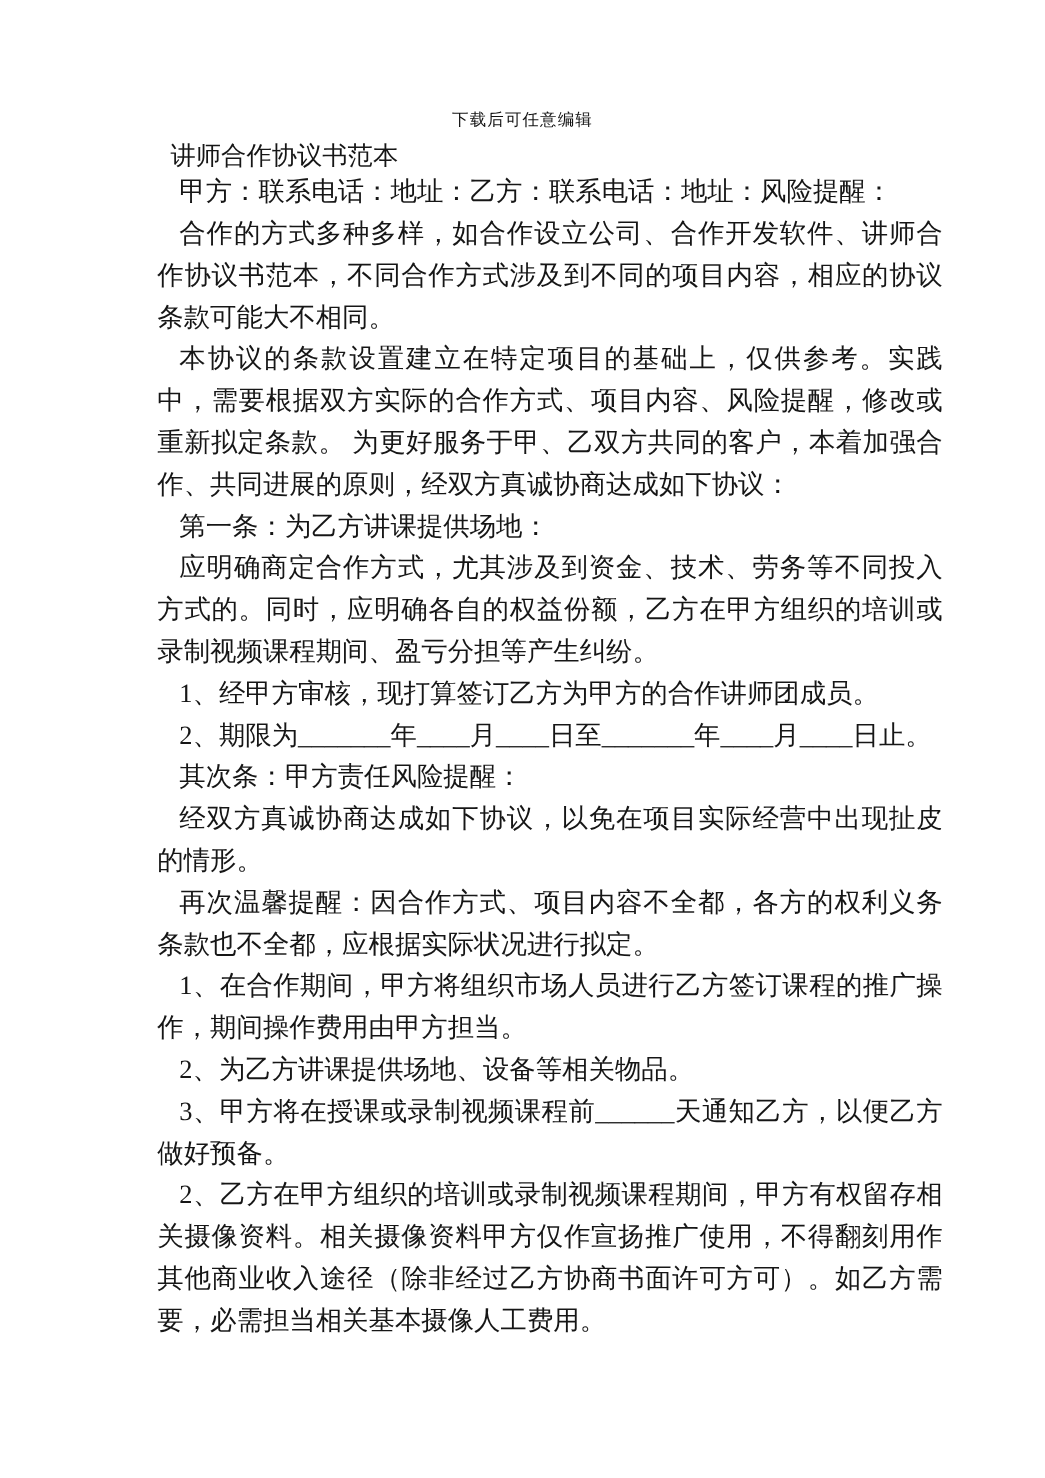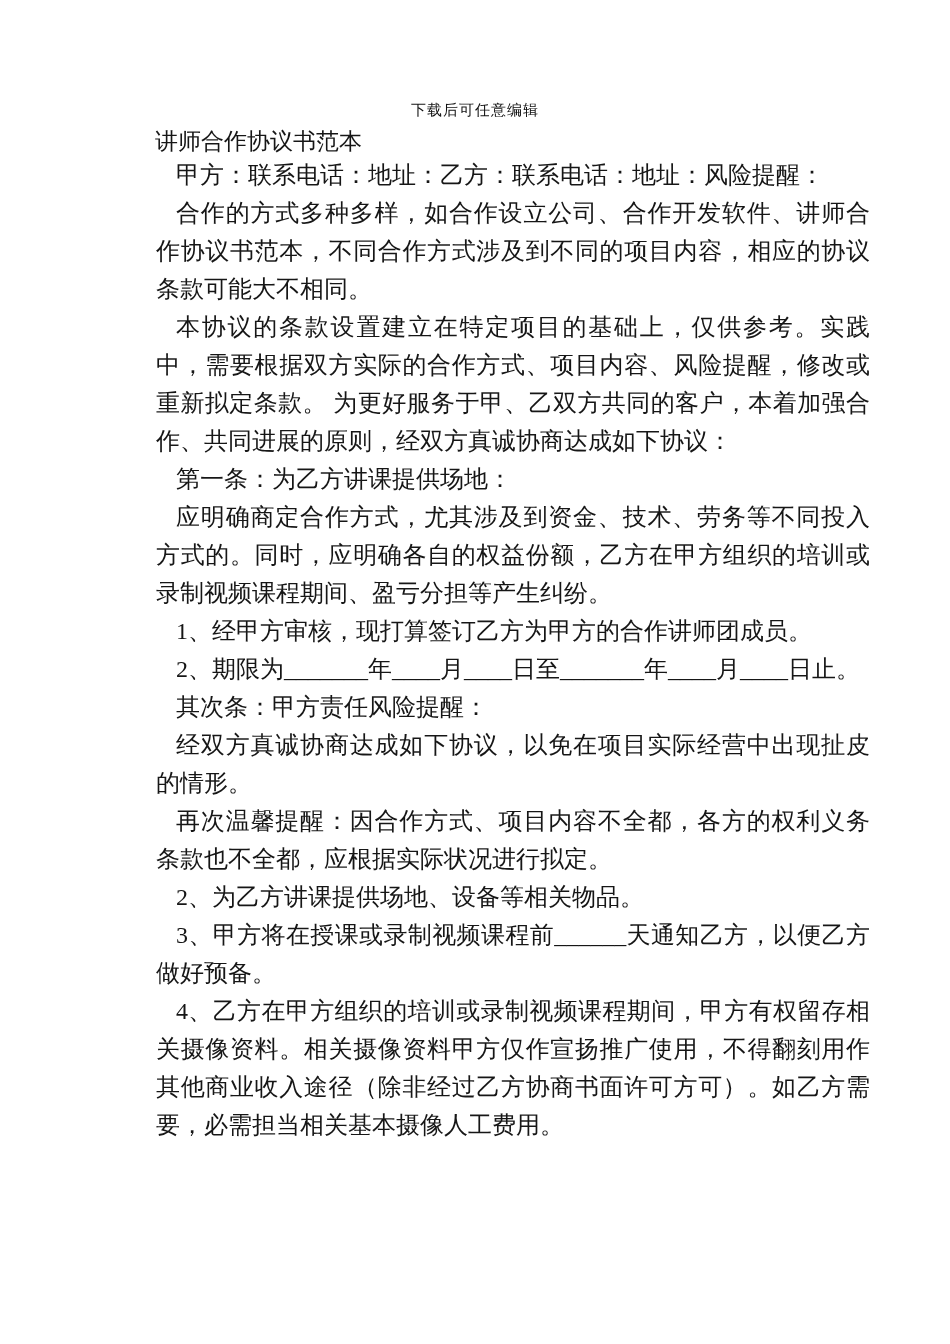--- a/index.html
+++ b/index.html
@@ -33,21 +33,21 @@
     left: 143px;
     top: 115px;
     margin: 12px;
     font-size: 23px;
     line-height: 30px;
     font-weight: 400;
     color: #161616;
   }
   .doc-body {
     position: absolute;
-    left: 156px;
+    left: 143px;
     top: 156px;
     width: 714px;
     font-size: 24px;
     line-height: 38px;
     text-align: justify;
     text-justify: inter-ideograph;
     color: #161616;
   }
   .doc-body p {
     margin: 0;
@@ -68,18 +68,19 @@
     <p>甲方：联系电话：地址：乙方：联系电话：地址：风险提醒：</p>
     <p>合作的方式多种多样，如合作设立公司、合作开发软件、讲师合作协议书范本，不同合作方式涉及到不同的项目内容，相应的协议条款可能大不相同。</p>
     <p>本协议的条款设置建立在特定项目的基础上，仅供参考。实践中，需要根据双方实际的合作方式、项目内容、风险提醒，修改或重新拟定条款。 为更好服务于甲、乙双方共同的客户，本着加强合作、共同进展的原则，经双方真诚协商达成如下协议：</p>
     <p>第一条：为乙方讲课提供场地：</p>
     <p>应明确商定合作方式，尤其涉及到资金、技术、劳务等不同投入方式的。同时，应明确各自的权益份额，乙方在甲方组织的培训或录制视频课程期间、盈亏分担等产生纠纷。</p>
     <p>1、经甲方审核，现打算签订乙方为甲方的合作讲师团成员。</p>
     <p>2、期限为_______年____月____日至_______年____月____日止。</p>
     <p>其次条：甲方责任风险提醒：</p>
     <p>经双方真诚协商达成如下协议，以免在项目实际经营中出现扯皮的情形。</p>
     <p>再次温馨提醒：因合作方式、项目内容不全都，各方的权利义务条款也不全都，应根据实际状况进行拟定。</p>
+    <p>1、在合作期间，甲方将组织市场人员进行乙方签订课程的推广操作，期间操作费用由甲方担当。</p>
     <p>2、为乙方讲课提供场地、设备等相关物品。</p>
     <p>3、甲方将在授课或录制视频课程前______天通知乙方，以便乙方做好预备。</p>
-    <p>4、乙方在甲方组织的培训或录制视频课程期间，甲方有权留存相关摄像资料。相关摄像资料甲方仅作宣扬推广使用，不得翻刻用作其他商业收入途径（除非经过乙方协商书面许可方可）。如乙方需要，必需担当相关基本摄像人工费用。</p>
+    <p>2、乙方在甲方组织的培训或录制视频课程期间，甲方有权留存相关摄像资料。相关摄像资料甲方仅作宣扬推广使用，不得翻刻用作其他商业收入途径（除非经过乙方协商书面许可方可）。如乙方需要，必需担当相关基本摄像人工费用。</p>
   </div>
 
 </div>
 
 </body></html>

